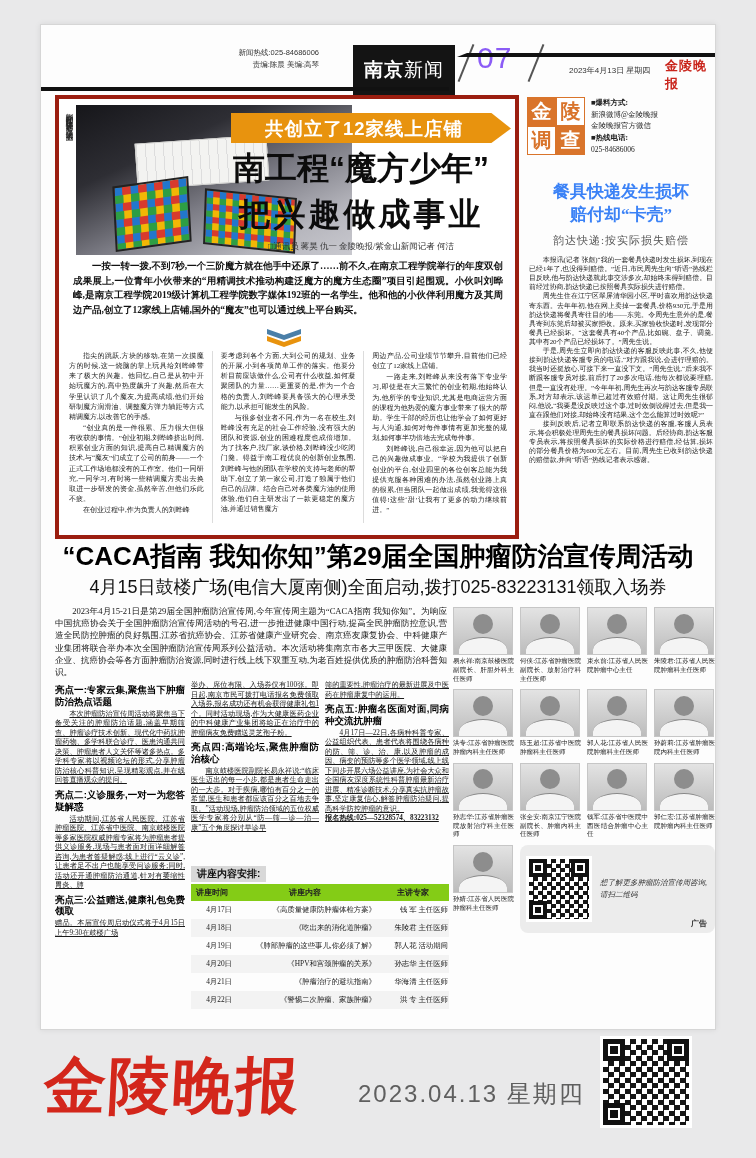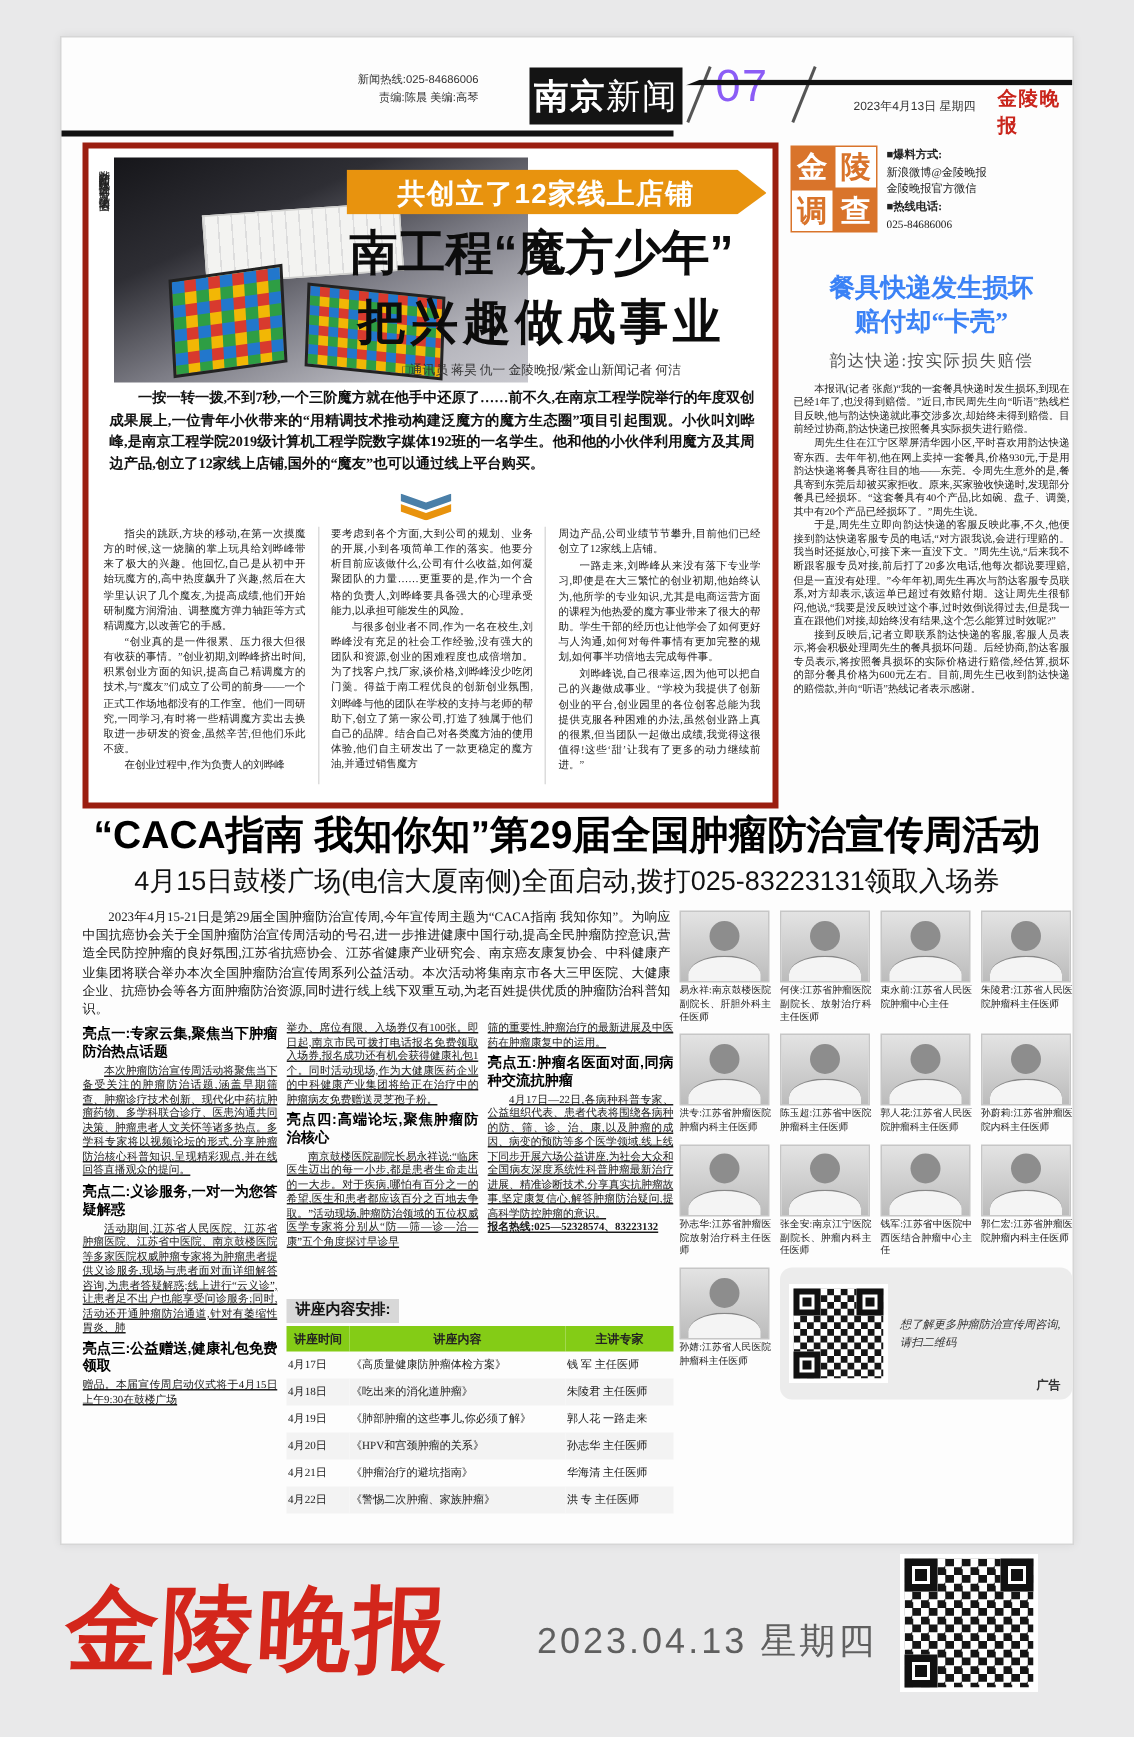--- a/index.html
+++ b/index.html
@@ -4,23 +4,23 @@
 <style>
   html,body{margin:0;padding:0;background:#e9e9ea;}
   .canvas{position:relative;width:756px;height:1158px;background:#e9e9ea;overflow:hidden;
           font-family:"Liberation Serif",serif;-webkit-font-smoothing:antialiased;}
   .abs{position:absolute;}
   .sheet{position:absolute;left:40px;top:24px;width:674px;height:1004px;background:#fdfdfd;
          border:1px solid #d6d6d6;box-shadow:0 0 6px rgba(0,0,0,.08);}
   
   .hotline-block{left:70px;top:22px;width:208px;text-align:right;
     font:7.5px/1.6 "Liberation Sans",sans-serif;color:#333;}
-  .banner{left:312px;top:20px;width:102px;height:38px;background:#141414;color:#fff;
+  .banner{left:312px;top:20px;width:102px;height:50px;background:#141414;color:#fff;
     display:flex;align-items:center;justify-content:center;
-    font-family:"Liberation Sans",sans-serif;font-size:23px;letter-spacing:1px;}
+    font-family:"Liberation Sans",sans-serif;font-size:19px;letter-spacing:1px;}
   .banner .b1{font-weight:800;} .banner .b2{font-weight:400;}
   .slash{width:2px;height:40px;background:#555;transform:rotate(22deg);}
   .pageno{left:436px;top:16px;font:300 30px "Liberation Sans",sans-serif;color:#8b5cf6;letter-spacing:1px;}
   .topline-right{left:416px;top:28px;width:258px;height:4px;background:#111;
     clip-path:polygon(10px 0,100% 0,100% 100%,0 100%);}
   .thickline-left{left:0;top:62px;width:408px;height:4px;background:#111;}
   .date-top{left:528px;top:40px;width:96px;font:8px "Liberation Sans",sans-serif;color:#333;}
   .masthead-sm{left:624px;top:32px;font:700 13px "Liberation Serif",serif;color:#c9251c;letter-spacing:1px;}
   
   .redbox{left:14px;top:70px;width:456px;height:436px;border:4px solid #9b1e10;background:#fff;}
@@ -83,21 +83,21 @@
   .colA{left:14px;top:656px;width:130px;height:334px;}
   .colB{left:150px;top:656px;width:128px;height:176px;}
   .colC{left:284px;top:656px;width:124px;height:176px;}
   .signup{font-weight:700;}
   
   .ltable{left:150px;top:838px;width:258px;font-family:"Liberation Sans",sans-serif;}
   .ttitle{display:inline-block;background:#d8d8d8;font:800 10px/1 "Liberation Sans",sans-serif;
     padding:3px 6px;color:#111;margin-bottom:2px;}
   .tbl{width:258px;border-collapse:collapse;}
   .tbl th{background:#84cc16;font:700 8px "Liberation Sans",sans-serif;padding:3px 0;color:#222;}
-  .tbl td{font:7.4px "Liberation Serif",serif;text-align:left;padding:4px 1px;color:#1a1a1a;}
+  .tbl td{font:7.4px "Liberation Serif",serif;text-align:right;padding:4px 1px;color:#1a1a1a;}
   .tbl tr:nth-child(even) td{background:#f3f3f3;}
   .tbl .c1{width:42px;} .tbl .c2{width:144px;} .tbl .c3{width:72px;}
   
   .docs{left:412px;top:582px;width:262px;display:grid;grid-template-columns:repeat(4,1fr);
     column-gap:6px;row-gap:6px;}
   .dcell{width:61px;}
   .dphoto{width:58px;height:46px;position:relative;overflow:hidden;border:1px solid #c6c6c6;
     background:linear-gradient(#e3e3e3,#bcbcbc);}
   .dphoto::before{content:"";position:absolute;top:12%;left:50%;transform:translateX(-50%);
     width:20px;height:20px;border-radius:50%;background:#8d8d8d;}
@@ -246,21 +246,21 @@
             <td>钱 军 主任医师</td>
           </tr>
           <tr>
             <td>4月18日</td>
             <td>《吃出来的消化道肿瘤》</td>
             <td>朱陵君 主任医师</td>
           </tr>
           <tr>
             <td>4月19日</td>
             <td>《肺部肿瘤的这些事儿,你必须了解》</td>
-            <td>郭人花 一路走来</td>
+            <td>郭人花 活动期间</td>
           </tr>
           <tr>
             <td>4月20日</td>
             <td>《HPV和宫颈肿瘤的关系》</td>
             <td>孙志华 主任医师</td>
           </tr>
           <tr>
             <td>4月21日</td>
             <td>《肿瘤治疗的避坑指南》</td>
             <td>华海清 主任医师</td>

